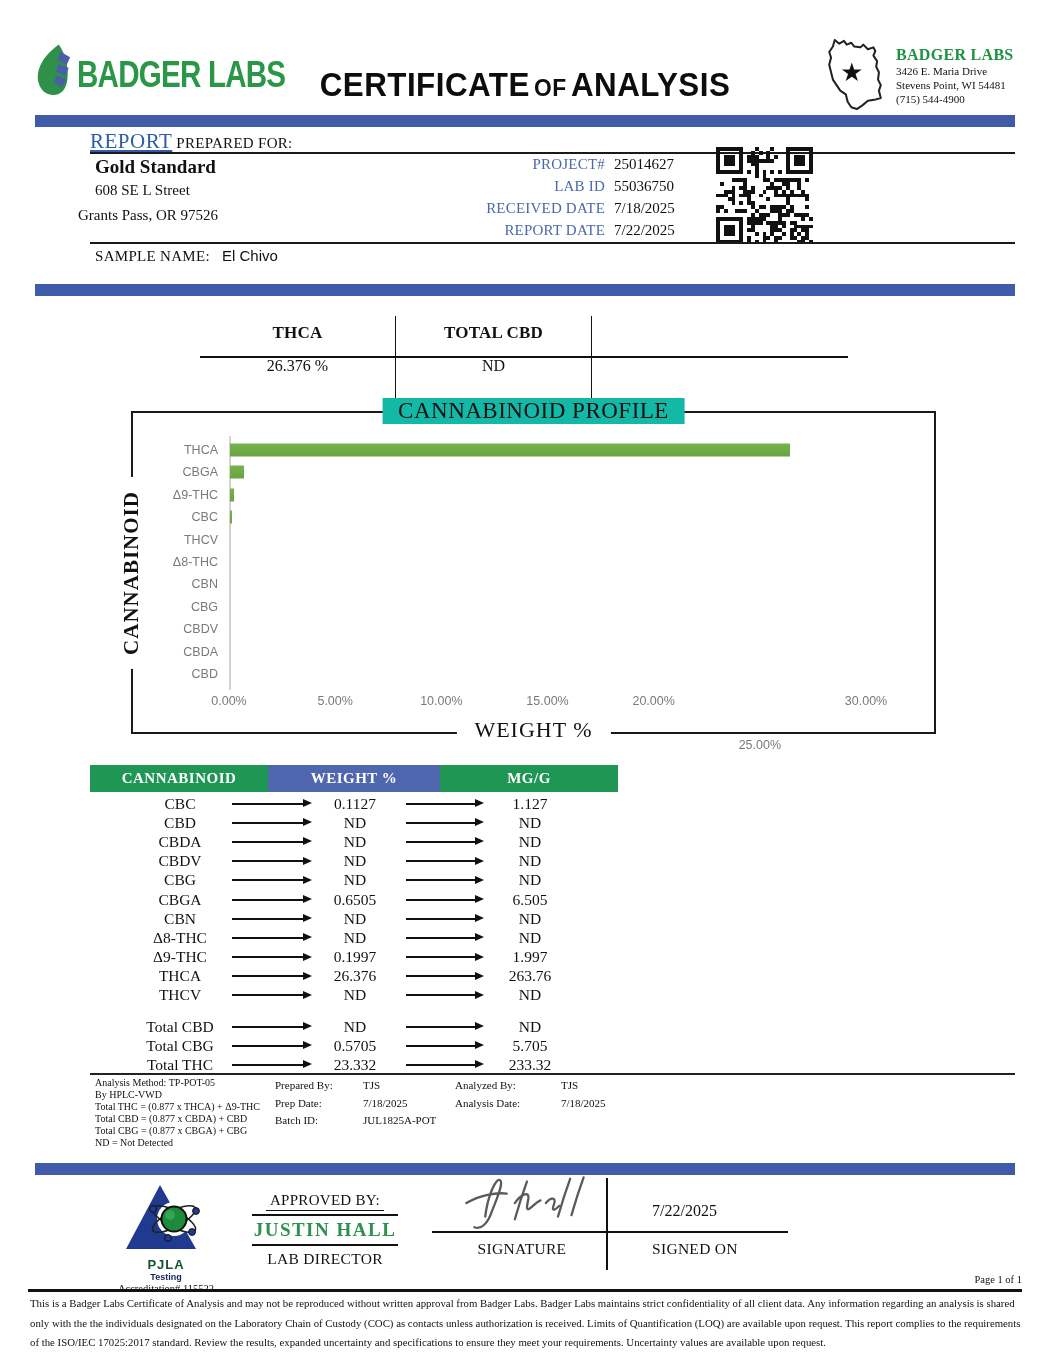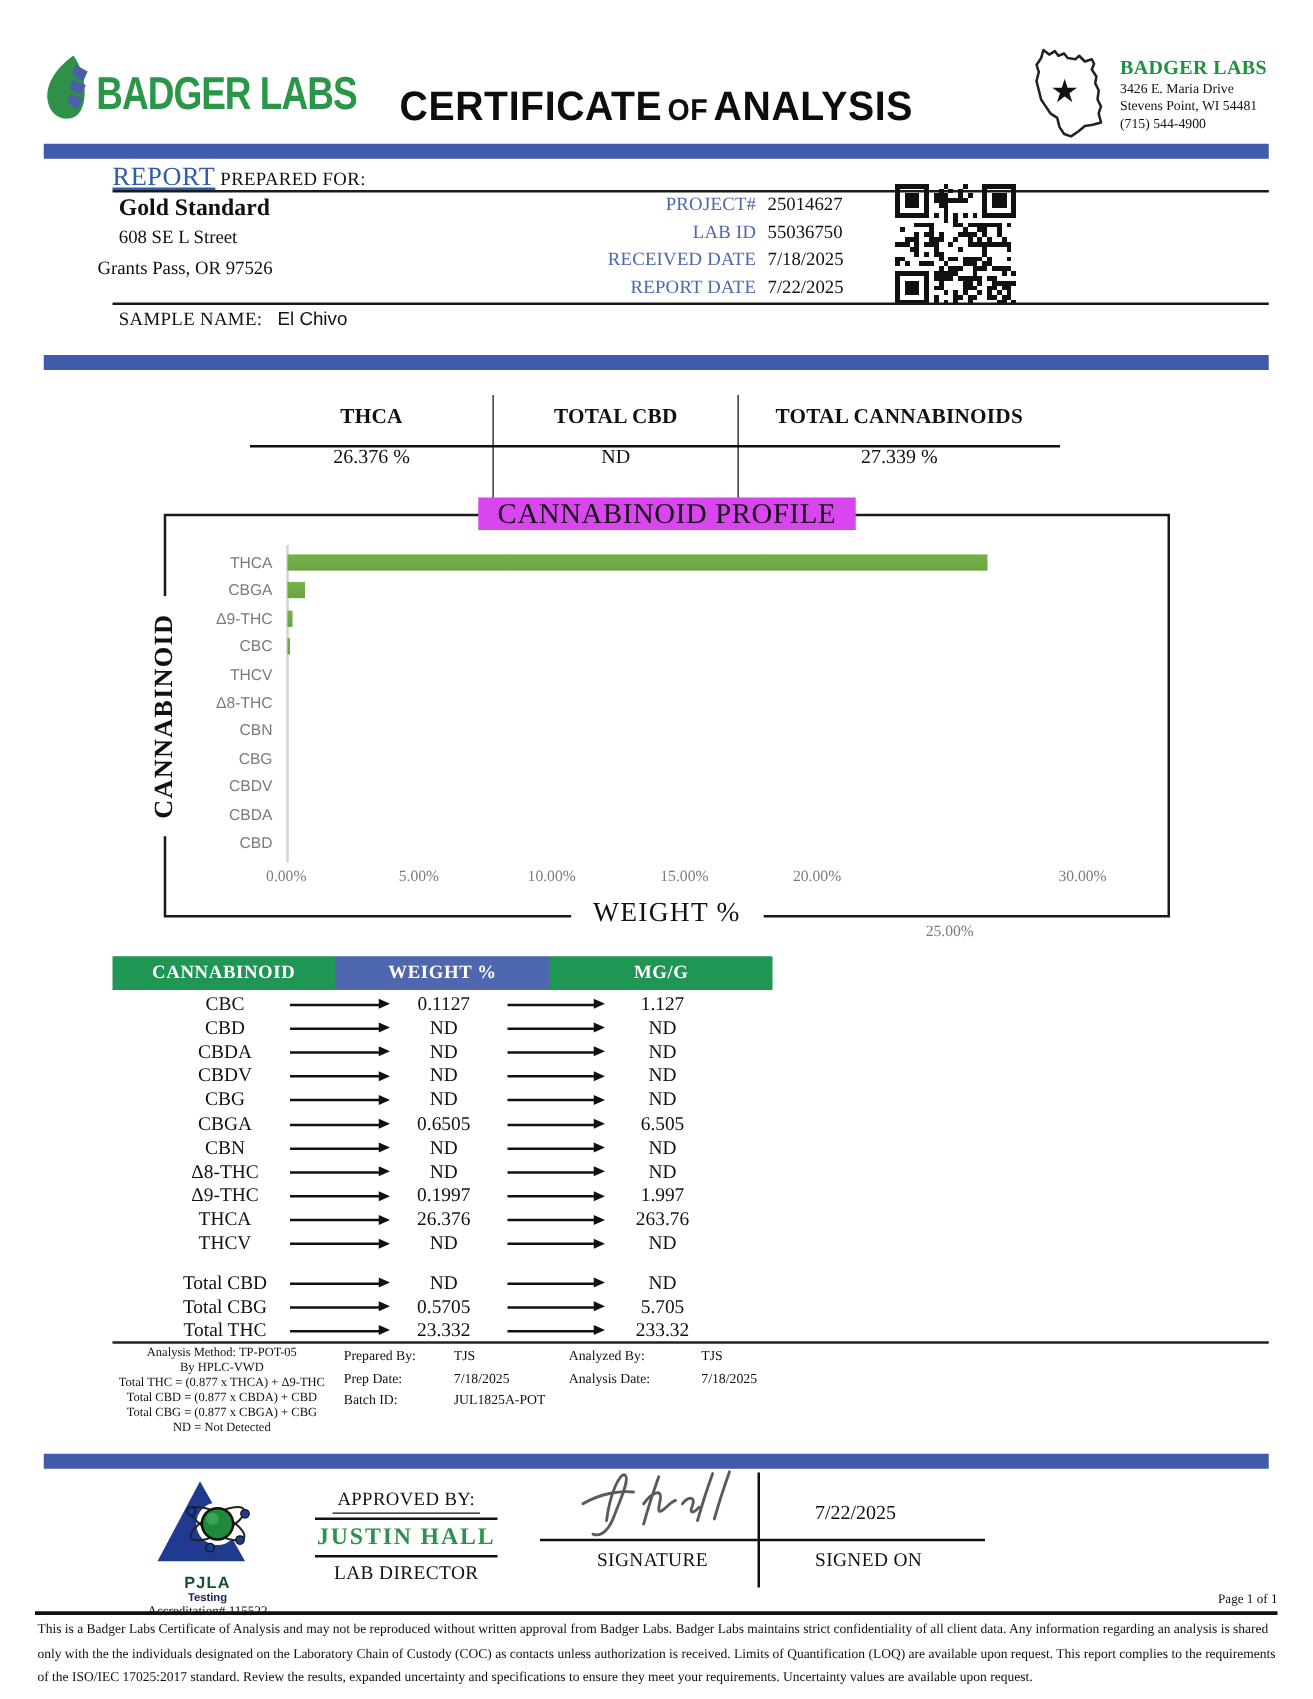--- a/index.html
+++ b/index.html
@@ -44,33 +44,33 @@
   .sum-col{text-align:center;position:relative;}
   .sum-col:nth-child(1){width:195px;}
   .sum-col:nth-child(2){width:195px;border-left:1.7px solid #111;border-right:1.7px solid #111;}
   .sum-col:nth-child(3){width:258px;}
   .sum-h{font-size:17px;font-weight:700;padding-top:7px;letter-spacing:.2px;}
   .sum-v{font-size:16px;margin-top:14px;}
   #summary-underline{left:200px;top:356px;width:648px;height:1.7px;background:#111;}
 
   
   #chart{left:131px;top:411px;width:801px;height:319px;border:2px solid #1a1a1a;}
-  .chart-title{left:50%;top:-2px;transform:translate(-50%,-50%);background:#d946ef;padding:0 16px;
+  .chart-title{left:50%;top:-2px;transform:translate(-50%,-50%);background:#14b8a6;padding:0 16px;
                font-size:23px;letter-spacing:.5px;white-space:nowrap;}
   .chart-ylabel{left:-2px;top:50%;transform:translate(-50%,-50%) rotate(180deg);writing-mode:vertical-rl;
                background:#fff;padding:14px 2px;font-size:21px;font-weight:600;letter-spacing:1px;white-space:nowrap;}
   .chart-xlabel{left:50%;top:317px;transform:translate(-50%,-50%);background:#fff;padding:0 18px;
                font-size:22px;letter-spacing:1px;white-space:nowrap;}
   .chart-row{position:absolute;left:0;height:22px;width:100%;}
   .chart-row .cat{position:absolute;left:5px;width:80px;text-align:right;top:50%;transform:translateY(-50%);
                   font-family:"Liberation Sans",sans-serif;font-size:12.5px;color:#7a7a7a;}
   .chart-row .bar{position:absolute;left:97px;top:50%;transform:translateY(-50%);height:13px;
                   background:linear-gradient(#77b24c,#68a441);}
   #chart-axis{position:absolute;left:96px;top:23px;height:254px;width:1.6px;background:#d4d4d4;}
-  .tick{position:absolute;top:281px;transform:translateX(-50%);font-family:Liberation Serif, serif;
+  .tick{position:absolute;top:281px;transform:translateX(-50%);font-family:Liberation Sans, sans-serif;
         font-size:12.5px;color:#7a7a7a;white-space:nowrap;}
 
   
   #results-header{left:90px;top:765px;width:528px;height:27px;display:flex;
                   font-weight:700;color:#fff;font-size:15px;letter-spacing:.5px;text-align:center;}
   #results-header .hc{line-height:27px;}
   #results-header .hc:nth-child(1){width:178px;background:#1f9654;}
   #results-header .hc:nth-child(2){width:172px;background:#4e67ae;}
   #results-header .hc:nth-child(3){width:178px;background:#1f9654;}
   #results-rows{left:90px;top:794px;width:528px;}
@@ -81,21 +81,21 @@
   .c-v1{left:212px;width:106px;}
   .c-v2{left:390px;width:100px;}
   .arrow{position:absolute;top:50%;height:2px;background:#111;margin-top:-1px;}
   .a1{left:142px;width:72px;}
   .a2{left:316px;width:70px;}
   .arrow::after{content:'';position:absolute;right:-8px;top:-3.5px;border-left:9px solid #111;
                 border-top:4.5px solid transparent;border-bottom:4.5px solid transparent;}
   #results-rule{left:90px;top:1073px;width:925px;height:2px;background:#222;}
 
   
-  #method-notes{left:95px;top:1077px;font-size:10px;line-height:12px;color:#111;text-align:center;}
+  #method-notes{left:95px;top:1077px;font-size:10px;line-height:12px;color:#111;}
   .nrow{display:flex;font-size:11px;margin-bottom:5.5px;gap:16px;}
   #notes-mid{left:275px;top:1079px;}
   #notes-mid .nl{width:66px;}
   #notes-right{left:455px;top:1079px;}
   #notes-right .nl{width:84px;}
   .nv{margin-left:6px;}
 
   
   #pjla{left:96px;top:1183px;width:140px;text-align:center;}
   .pjla-name{font-family:"Liberation Sans",sans-serif;font-weight:700;font-size:13px;color:#14532d;letter-spacing:1px;}
@@ -483,24 +483,20 @@
 
   <div class="abs" id="summary">
       <div class="sum-col">
         <div class="sum-h">THCA</div>
         <div class="sum-v">26.376 %</div>
       </div>
       <div class="sum-col">
         <div class="sum-h">TOTAL CBD</div>
         <div class="sum-v">ND</div>
       </div>
-      <div class="sum-col">
-        <div class="sum-h">TOTAL CANNABINOIDS</div>
-        <div class="sum-v">27.339 %</div>
-      </div>
     </div>
   <div class="abs" id="summary-underline"></div>
 
   <div class="abs" id="chart">
     <div class="abs chart-title">CANNABINOID PROFILE</div>
     <div class="abs chart-ylabel">CANNABINOID</div>
     <div class="abs chart-xlabel">WEIGHT %</div>
     <div id="chart-axis"></div>
     <div>
         <div class="chart-row" style="top: 26px;">

